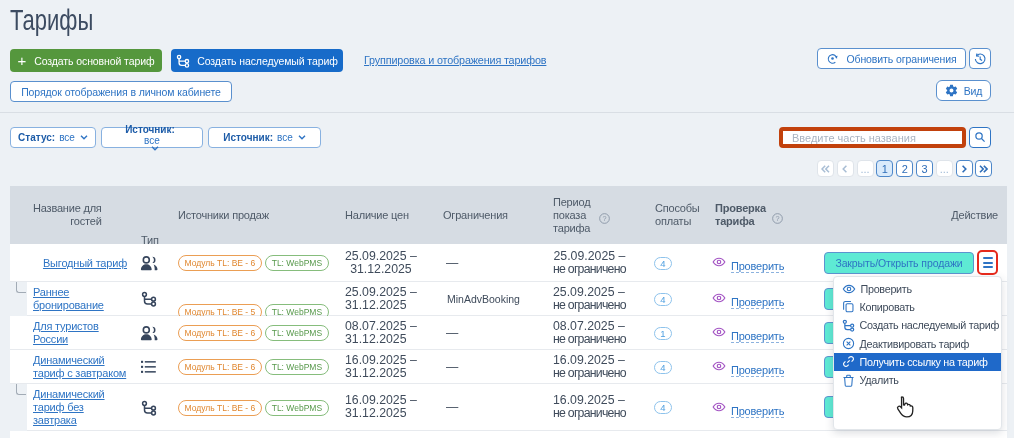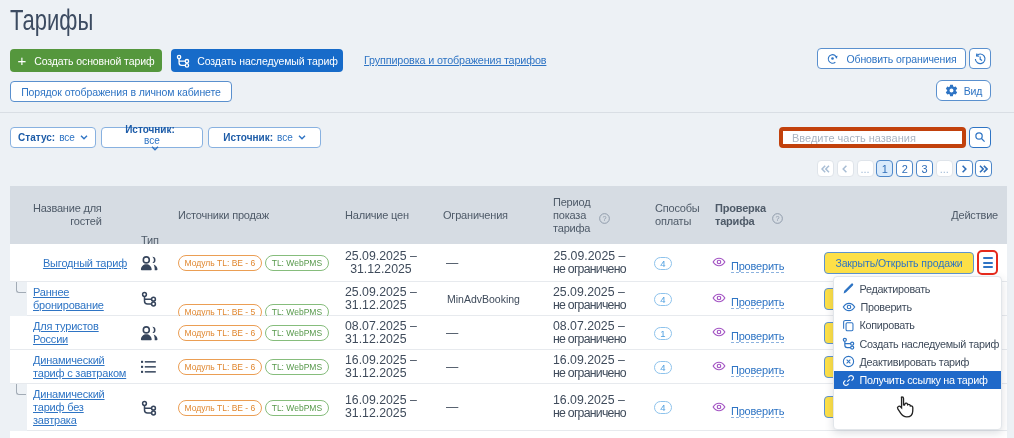--- a/index.html
+++ b/index.html
@@ -27,21 +27,21 @@
   .th { position:absolute; font-size:11px; letter-spacing:-0.2px; color:#4e5a68; line-height:13px; }
   .row { position:absolute; left:0; width:997px; background:#fff; border-bottom:1px solid #e7eaee; }
   .cell { position:absolute; font-size:12.3px; letter-spacing:0; color:#3f4b5b; line-height:13px; }
   .ls { letter-spacing:-0.75px; }
   .name a { color:#2e74c4; text-decoration:underline; font-size:11px; letter-spacing:-0.2px; line-height:13px; display:inline-block; }
   .pill { display:inline-block; font-size:8.5px; line-height:12px; border-radius:8px; padding:1px 5.5px; white-space:nowrap; vertical-align:top; }
   .pill-o { border:1px solid #eb9e54; color:#e0872f; }
   .pill-g { border:1px solid #86bd7c; color:#56984a; }
   .num { position:absolute; width:18px; height:13px; border-radius:7px; border:1px solid #8ec3ec; color:#4f9fe0; font-size:9.5px; display:flex; align-items:center; justify-content:center; background:#fff; }
   .chk { color:#2e74c4; font-size:11px; letter-spacing:-0.2px; border-bottom:1px dashed #8cb2de; }
-  .act-btn { position:absolute; left:814px; width:150px; height:22px; border:1px solid #5d93cf; border-radius:4px; background:#fde047; color:#2e74c4; font-size:10.5px; letter-spacing:-0.1px; display:flex; align-items:center; justify-content:center; }
+  .act-btn { position:absolute; left:814px; width:150px; height:22px; border:1px solid #5d93cf; border-radius:4px; background:#5eead4; color:#2e74c4; font-size:10.5px; letter-spacing:-0.1px; display:flex; align-items:center; justify-content:center; }
   .burger { position:absolute; left:972.5px; width:10px; height:22px; display:flex; flex-direction:column; justify-content:center; gap:2.2px; }
   .burger i { display:block; height:2px; background:#2e74c4; border-radius:1px; }
   .gutter { position:absolute; left:0; width:17px; background:#edf1f5; }
   .lline { position:absolute; left:6px; top:0; border-left:1px solid #a2abb5; border-bottom:1px solid #a2abb5; border-bottom-left-radius:3px; width:10px; height:11px; }
   
   .menu { position:absolute; left:833px; top:276px; width:169px; height:154px; background:#fff; border:1px solid #e2e6ea; border-radius:4px; box-shadow:0 3px 8px rgba(60,70,90,.18); z-index:30; padding-top:2.5px; }
   .mi { height:18.3px; display:flex; align-items:center; font-size:10.8px; letter-spacing:-0.3px; color:#3f4b5b; padding-left:8px; white-space:nowrap; }
   .mi svg { margin-right:4.5px; flex:0 0 auto; }
   .mi-hl { background:#1f69c9; color:#fff; }
   .redbox { position:absolute; left:977px; top:249.5px; width:20.5px; height:25px; border:2.8px solid #e52a1c; border-radius:5px; z-index:40; }
@@ -293,23 +293,20 @@
         </g>
       </svg>
       <div class="abs" style="left:721px; top:17px;"><span class="chk">Проверить</span></div>
       <div class="act-btn" style="top:12px;">Закрыть/Открыть продажи</div>
     </div>
 
     <div class="row" style="top:244.5px; height:7.5px; border-bottom:none;"></div>
   </div>
 
   <div class="menu">
-    <div class="mi"><svg width="13" height="13" viewBox="0 0 16 16">
-        <path fill="#2e74c4" d="M2 14 L2.8 10.8 L11.4 2.2 a1.4 1.4 0 0 1 2 0 l0 0 a1.4 1.4 0 0 1 0 2 L4.8 12.8 Z"></path>
-      </svg>Редактировать</div>
     <div class="mi"><svg width="14" height="14" viewBox="0 0 16 16">
         <g fill="none" stroke="#2e74c4" stroke-width="1.3">
           <path d="M1.5 8 C3.2 5.2 5.4 3.8 8 3.8 C10.6 3.8 12.8 5.2 14.5 8 C12.8 10.8 10.6 12.2 8 12.2 C5.4 12.2 3.2 10.8 1.5 8 Z"></path>
           <circle cx="8" cy="8" r="2"></circle>
         </g>
       </svg>Проверить</div>
     <div class="mi"><svg width="13" height="13" viewBox="0 0 16 16">
         <g fill="none" stroke="#2e74c4" stroke-width="1.3">
           <rect x="5" y="4.5" width="8.5" height="10" rx="1.5"></rect>
           <path d="M11 1.8 H4.2 A2.2 2.2 0 0 0 2 4 V12"></path>
@@ -327,19 +324,24 @@
         <g fill="none" stroke="#2e74c4" stroke-width="1.3">
           <circle cx="8" cy="8" r="6.3"></circle>
           <path d="M5.7 5.7 L10.3 10.3 M10.3 5.7 L5.7 10.3"></path>
         </g>
       </svg>Деактивировать тариф</div>
     <div class="mi mi-hl"><svg width="13" height="13" viewBox="0 0 16 16">
         <g fill="none" stroke="#fff" stroke-width="1.4">
           <path d="M6.5 9.5 L9.5 6.5 M7.8 4.2 L9.3 2.7 a2.6 2.6 0 0 1 3.7 0 l0.3 0.3 a2.6 2.6 0 0 1 0 3.7 L11.8 8.2 M8.2 11.8 L6.7 13.3 a2.6 2.6 0 0 1 -3.7 0 L2.7 13 a2.6 2.6 0 0 1 0 -3.7 L4.2 7.8"></path>
         </g>
       </svg>Получить ссылку на тариф</div>
+    <div class="mi"><svg width="13" height="13" viewBox="0 0 16 16">
+        <g fill="none" stroke="#2e74c4" stroke-width="1.3">
+          <path d="M3.2 4.2 L4 14.2 a0.9 0.9 0 0 0 0.9 0.8 H11.1 a0.9 0.9 0 0 0 0.9 -0.8 L12.8 4.2 M1.8 4.2 H14.2 M5.8 4 V2.4 a0.9 0.9 0 0 1 0.9 -0.9 h2.6 a0.9 0.9 0 0 1 0.9 0.9 V4"></path>
+        </g>
+      </svg>Удалить</div>
   </div>
 
   <svg class="abs" style="left:894px; top:394px; z-index:50;" width="23" height="26" viewBox="0 0 21 23">
     <path d="M7.3 2.2 C8.1 2.2 8.7 2.8 8.7 3.7 L8.7 9.7 L9.6 9.8 L9.9 8.9 C10.1 8.3 10.7 7.9 11.3 8 C11.8 8.1 12.2 8.4 12.3 8.9 L12.5 9.5 C12.8 9.2 13.2 9 13.7 9.1 C14.3 9.2 14.7 9.6 14.8 10.2 L14.9 10.6 C15.2 10.4 15.5 10.4 15.9 10.4 C16.7 10.6 17.2 11.2 17.2 12.1 L17.1 15.3 C17 18.4 14.9 20.5 11.7 20.5 C9.2 20.5 7.5 19.5 6.2 17.4 L3.5 13.2 C3 12.4 3.2 11.5 3.9 11 C4.6 10.6 5.4 10.7 6 11.3 L6.9 12.3 L6.9 3.7 C6.9 2.8 6.5 2.2 7.3 2.2 Z" fill="#fff" stroke="#222" stroke-width="1.2"></path>
   </svg>
 
   <div class="redbox"></div>
 
 </body></html>

